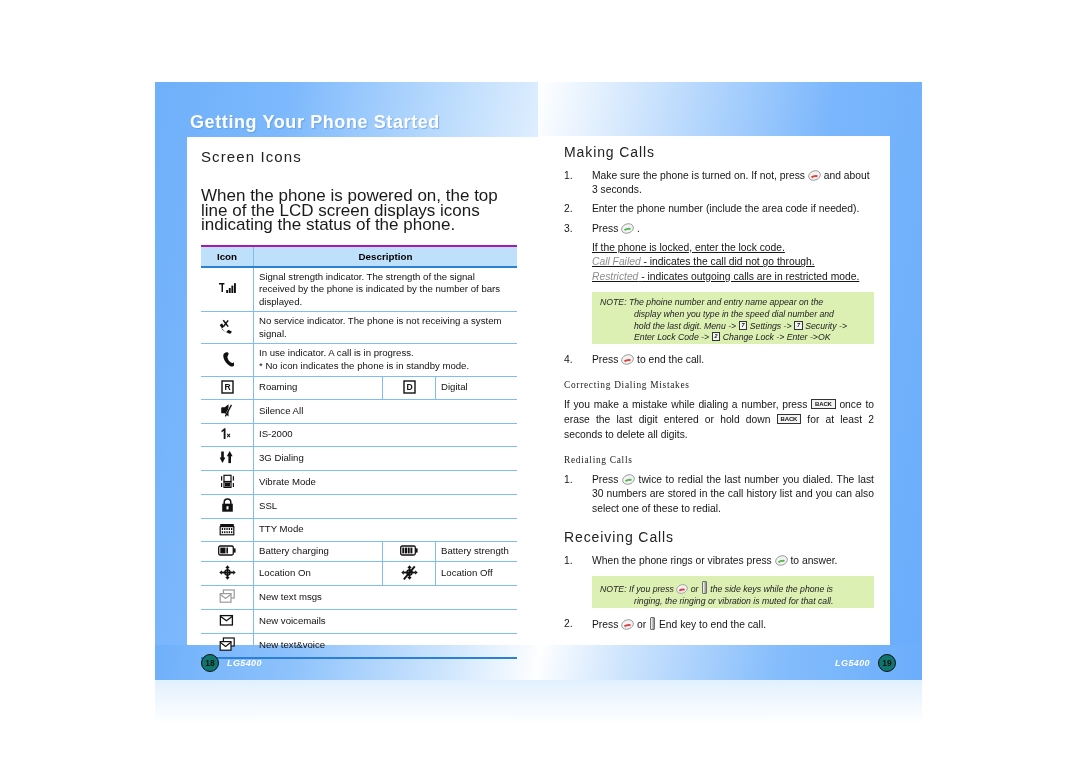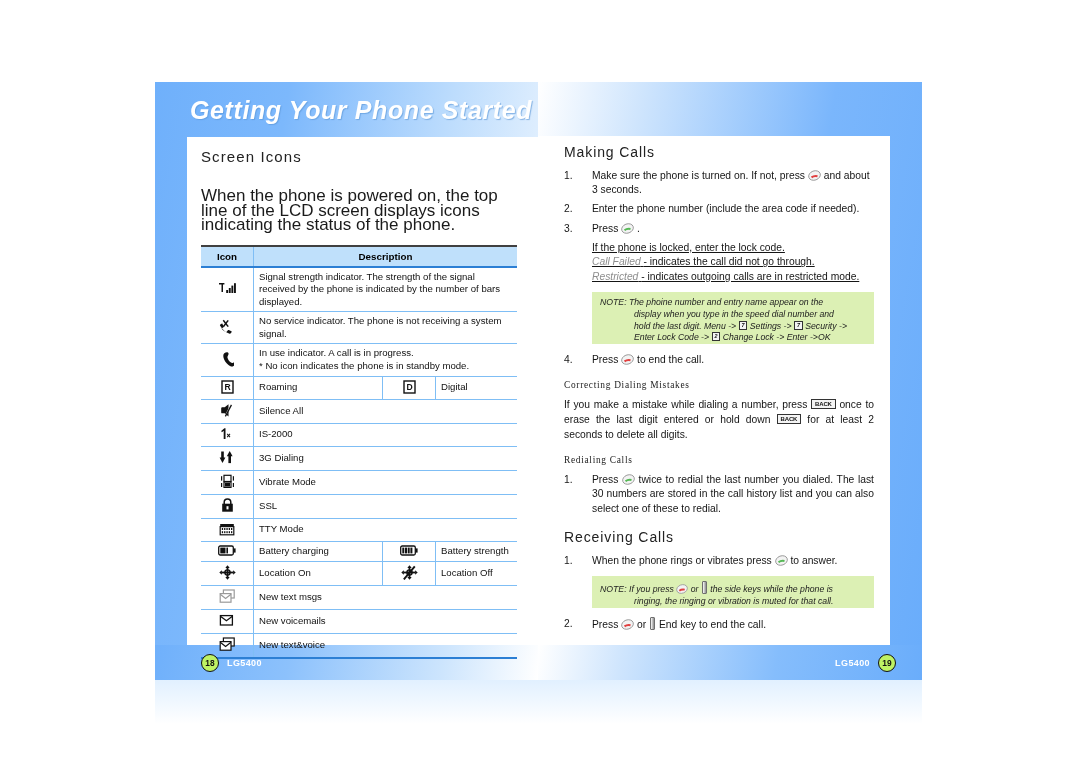--- a/index.html
+++ b/index.html
@@ -34,22 +34,22 @@
   #glow{
     position:absolute;left:155px;top:680px;width:767px;height:44px;
     background:linear-gradient(180deg,rgba(225,240,255,1) 0%,rgba(255,255,255,1) 100%);
   }
 
   
   .title-bar{
     position:absolute;left:0;top:0;width:383px;height:55px;
   }
   .book-title{
-    position:absolute;left:35px;top:14px;
-    font-size:25px;font-weight:bold;font-style:italic;
+    position:absolute;left:35px;top:30px;
+    font-size:18px;font-weight:bold;
     color:#ffffff;letter-spacing:.6px;
     text-shadow:1px 1px 1px rgba(90,150,215,.65);
     white-space:nowrap;
   }
 
   
   .page-white{
     position:absolute;background:#ffffff;
   }
   #page-left-white{left:32px;top:55px;width:351px;height:508px;}
@@ -63,21 +63,21 @@
   .body-text{
     font-size:17px;color:#1a1a1a;line-height:14.5px;margin-bottom:12px;margin-top:24px;
   }
 
   
   table.icon-table{border-collapse:collapse;width:316px;font-size:9.6px;color:#111;}
   table.icon-table td,table.icon-table th{
     border-bottom:1px solid #7fbef5;padding:3px 5px;vertical-align:middle;
   }
   table.icon-table thead th{
-    background:#bfe0fb;border-top:2px solid #404040;border-bottom:2px solid #2c7fd4;
+    background:#bfe0fb;border-top:2px solid #a21caf;border-bottom:2px solid #2c7fd4;
     font-size:9.8px;font-weight:bold;color:#000;padding:4px 5px;text-align:center;
   }
   table.icon-table tbody tr:last-child td{border-bottom:2px solid #2c7fd4;}
   .col-icon{width:42px;text-align:center;border-right:1px solid #7fbef5;}
   .col-icon2{width:42px;text-align:center;border-right:1px solid #7fbef5;border-left:1px solid #7fbef5;}
   .desc{line-height:12.6px;}
 
   
   #right-content{position:absolute;left:409px;top:62px;width:310px;}
   .r-head{font-size:14px;color:#222;letter-spacing:.9px;margin:0 0 9px 0;}
@@ -112,25 +112,25 @@
     display:inline-block;width:3px;height:11px;
     background:linear-gradient(90deg,#fff,#bdbdbd 55%,#8d8d8d);
     border:1px solid #6f6f6f;border-radius:1px;vertical-align:-2px;margin:0 1px;
   }
 
   
   .footer{position:absolute;bottom:0;height:35px;display:flex;align-items:center;}
   #footer-left{left:46px;width:200px;}
   #footer-right{right:26px;width:200px;justify-content:flex-end;}
   .pnum{
-    width:16px;height:16px;border-radius:50%;background:#bef264;border:1.3px solid #111;
+    width:16px;height:16px;border-radius:50%;background:#0f766e;border:1.3px solid #111;
     font-size:8.4px;font-weight:bold;color:#111;display:flex;align-items:center;
     justify-content:center;
   }
-  .model{font-size:9px;font-weight:bold;color:#ffffff;letter-spacing:.4px;}
+  .model{font-size:9px;font-style:italic;font-weight:bold;color:#ffffff;letter-spacing:.4px;}
   #footer-left .model{margin-left:8px;}
   #footer-right .model{margin-right:8px;}
 </style>
 </head>
 <body>
 
 <div id="glow"></div>
 
 <div id="spread">
 

